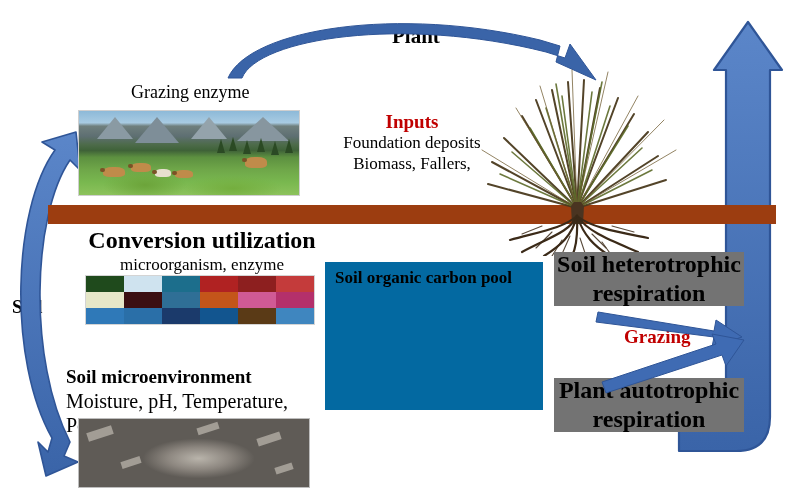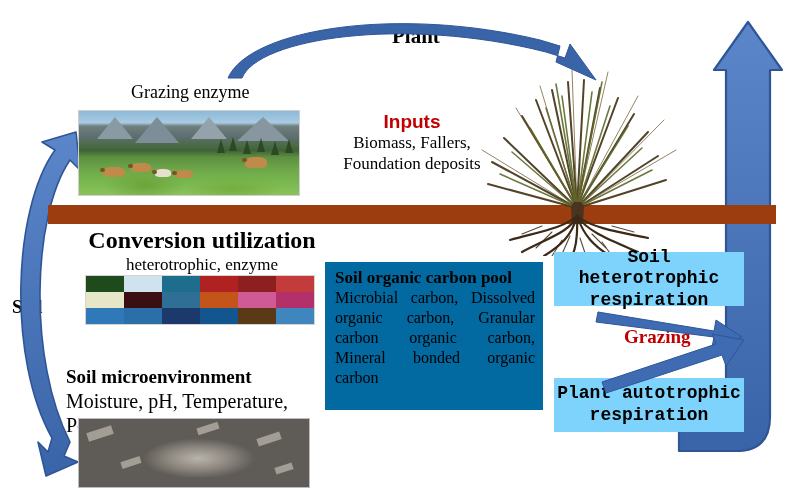--- a/index.html
+++ b/index.html
@@ -46,21 +46,21 @@
     position: absolute;
     left: 312px; top: 110px;
     width: 200px;
     text-align: center;
     line-height: 1.22;
   }
   .inputs-title {
     color: #c00000;
     font-size: 19px;
     font-weight: bold;
-    font-family: Liberation Sans, sans-serif;
+    font-family: Liberation Serif, serif;
   }
   .inputs-body {
     color: #000000;
     font-size: 17px;
     font-family: "Liberation Serif", serif;
   }
   .conv-block {
     position: absolute;
     left: 82px; top: 226px;
     width: 240px;
@@ -179,25 +179,25 @@
   }
   .pool-body {
     font-size: 16px; color: #000;
     font-family: "Liberation Serif", serif;
     line-height: 1.25;
     text-align: justify;
   }
 
   
   .ybox {
-    background: #7dd3fc;
+    background: #737373;
     color: #000;
     font-weight: bold;
-    font-size: 18px;
-    font-family: Liberation Mono, monospace;
+    font-size: 24px;
+    font-family: Liberation Serif, serif;
     text-align: center;
     line-height: 1.2;
     display: flex;
     align-items: center;
     justify-content: center;
     z-index: 6;
   }
   .ybox-het { left: 554px; top: 252px; width: 190px; height: 54px; }
   .ybox-aut { left: 554px; top: 378px; width: 190px; height: 54px; }
 
@@ -383,37 +383,36 @@
         <path d="M118 180 L 110 198"></path>
     </g>
   </svg>
 
   <div class="label lbl-plant">Plant</div>
   <div class="label lbl-grazing">Grazing enzyme</div>
   <div class="label lbl-soil-side">Soil</div>
 
   <div class="inputs-block">
     <div class="inputs-title">Inputs</div>
+    <div class="inputs-body">Foundation deposits</div>
     <div class="inputs-body">Biomass, Fallers,</div>
-    <div class="inputs-body">Foundation deposits</div>
   </div>
 
   <div class="conv-block">
     <div class="conv-title">Conversion utilization</div>
-    <div class="conv-sub">heterotrophic, enzyme</div>
+    <div class="conv-sub">microorganism, enzyme</div>
   </div>
 
   <div class="micro-block">
     <div class="micro-title">Soil microenvironment</div>
     <div class="micro-sub">Moisture, pH, Temperature, Porosity</div>
   </div>
 
   <div class="abs pool-box">
     <div class="pool-title">Soil organic carbon pool</div>
-    <div class="pool-body">Microbial carbon, Dissolved organic carbon, Granular carbon organic carbon, Mineral bonded organic carbon</div>
   </div>
 
   <div class="abs ybox ybox-het">Soil heterotrophic respiration</div>
   <div class="abs ybox ybox-aut">Plant autotrophic respiration</div>
 
   <div class="label lbl-output">Grazing</div>
 
   <svg id="arrows-top" viewBox="0 0 800 492">
     <g>
       <path d="M 598 312

